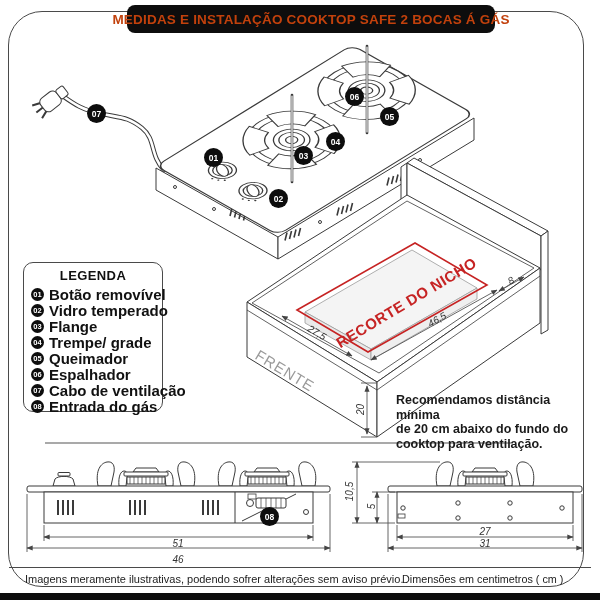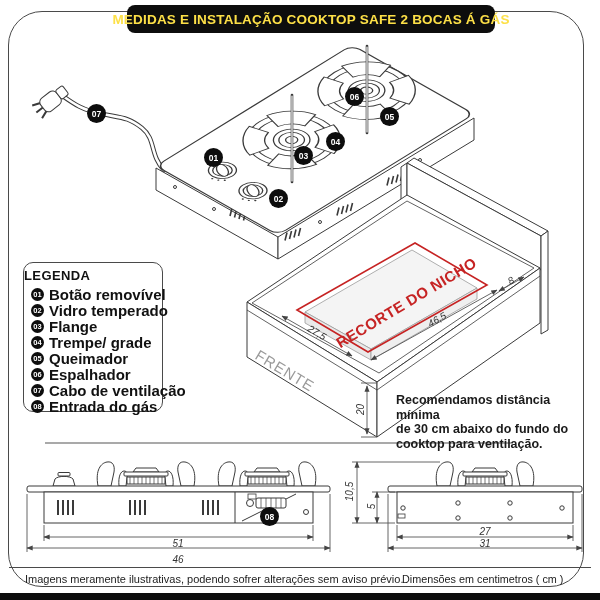--- a/index.html
+++ b/index.html
@@ -2,24 +2,24 @@
 <html><head>
 <meta charset="utf-8">
 <style>
   html,body{margin:0;padding:0;background:#fff;}
   .page{position:relative;width:600px;height:600px;background:#fff;overflow:hidden;
         font-family:"Liberation Sans","DejaVu Sans",sans-serif;color:#111;}
   .page-border{position:absolute;left:8px;top:11px;width:576px;height:576px;
         border:1.4px solid #4a4a4a;border-radius:34px;box-sizing:border-box;}
   .title-bar{position:absolute;left:127px;top:5px;width:368px;height:28px;background:#0d0d0d;
         border-radius:8px;display:flex;align-items:center;justify-content:center;z-index:3;}
-  .title-bar span{color:#fde047;font-weight:bold;font-size:13.5px;white-space:nowrap;letter-spacing:.2px;}
+  .title-bar span{color:#c2410c;font-weight:bold;font-size:13.5px;white-space:nowrap;letter-spacing:.2px;}
   .legend-box{position:absolute;left:23px;top:262px;width:140px;height:150px;border:1.4px solid #4a4a4a;
         border-radius:10px;background:#fff;box-sizing:border-box;z-index:2;}
-  .legend-title{font-weight:bold;font-size:13px;text-align:left;margin-top:5px;letter-spacing:.4px;}
+  .legend-title{font-weight:bold;font-size:13px;text-align:center;margin-top:5px;letter-spacing:.4px;}
   .legend-items{margin-top:3px;}
   .legend-row{display:flex;align-items:center;gap:5px;height:16.1px;padding-left:7px;}
   .badge{width:13px;height:13px;min-width:13px;border-radius:50%;background:#0d0d0d;color:#fff;
         font-size:7.5px;font-weight:bold;display:flex;align-items:center;justify-content:center;letter-spacing:.2px;}
   .legend-label{font-size:15px;font-weight:bold;white-space:nowrap;}
   svg.drawing{position:absolute;left:0;top:0;z-index:1;}
   .callout{position:absolute;width:19px;height:19px;border-radius:50%;background:#0d0d0d;color:#fff;
         font-size:8.5px;font-weight:bold;display:flex;align-items:center;justify-content:center;z-index:2;}
   .dim{position:absolute;font-style:italic;font-size:10px;color:#333;text-align:center;z-index:2;white-space:nowrap;}
   .recorte{position:absolute;left:326px;top:294px;width:160px;text-align:center;color:#C62323;font-weight:bold;
@@ -251,21 +251,21 @@
 
   <div class="recorte">RECORTE DO NICHO</div>
   <div class="frente">FRENTE</div>
   <span class="dim" style="left:297px;top:327px;width:40px;transform:rotate(31deg)">27,5</span>
   <span class="dim" style="left:417px;top:314px;width:40px;transform:rotate(-30deg)">46,5</span>
   <span class="dim" style="left:503px;top:275px;width:16px;transform:rotate(-30deg)">8</span>
   <span class="dim" style="left:350px;top:404px;width:20px;transform:rotate(-90deg)">20</span>
 
   <div class="note">
     <div>Recomendamos distância mínima</div>
-    <div>de 30 cm abaixo do fundo do</div>
+    <div>de 20 cm abaixo do fundo do</div>
     <div>cooktop para ventilação.</div>
   </div>
 
   <div class="mid-divider"></div>
 
   <span class="dim" style="left:168px;top:554px;width:20px">46</span>
   <span class="dim" style="left:168px;top:538px;width:20px">51</span>
   <span class="dim" style="left:475px;top:526px;width:20px">27</span>
   <span class="dim" style="left:475px;top:538px;width:20px">31</span>
   <span class="dim" style="left:337px;top:486px;width:24px;transform:rotate(-90deg)">10,5</span>

